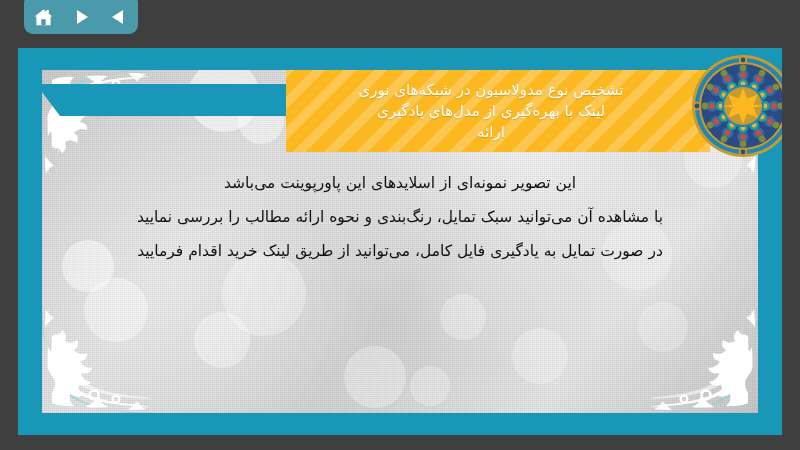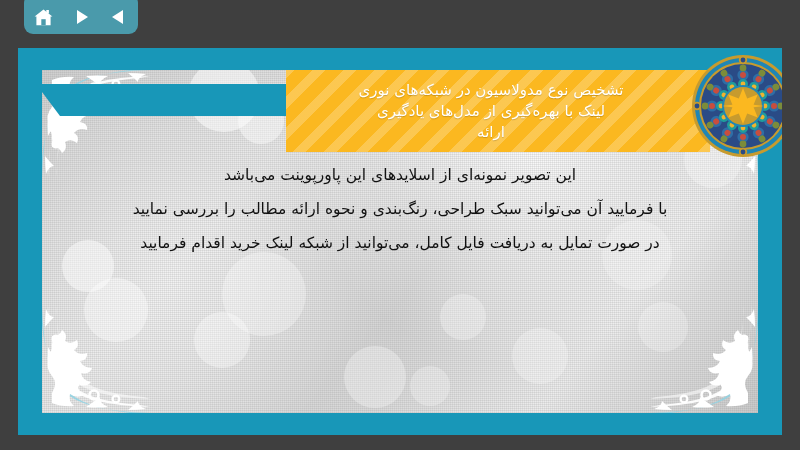--- a/index.html
+++ b/index.html
@@ -78,21 +78,21 @@
     z-index:4;
   }
 
   
   #medallion{
     position:absolute;left:673px;top:6px;width:104px;height:104px;z-index:9;
   }
 
   
   #body-text{
-    position:absolute;left:30px;right:30px;top:88px;
+    position:absolute;left:30px;right:30px;top:96px;
     text-align:center;direction:rtl;z-index:6;
   }
   #body-text .bline{
     color:#111;font-size:15.5px;line-height:34px;white-space:nowrap;
     letter-spacing:0;
   }
 </style>
 </head>
 <body>
 
@@ -204,22 +204,22 @@
           <circle cx="74" cy="14" r="3.4" fill="none" stroke="#ffffff" stroke-width="2.2"></circle>
           <path d="M44 6 q12-1 22 0 q-9 4-8 10 q-8-6-14-10z"></path>
           <path d="M6 44 q-1 12 0 22 q4-9 10-8 q-6-8-10-14z"></path>
           <path d="M86 3 q10 0 18 1 q-8 3-8 8 q-6-6-10-9z"></path>
           <path d="M3 86 q0 10 1 18 q3-8 8-8 q-6-6-9-10z"></path>
         </g>
       </svg>
 
       <div id="body-text">
         <div class="bline">این تصویر نمونه‌ای از اسلایدهای این پاورپوینت می‌باشد</div>
-        <div class="bline">با فرمایید آن می‌توانید سبک طراحی، رنگ‌بندی و نحوه ارائه مطالب را بررسی نمایید</div>
-        <div class="bline">در صورت تمایل به دریافت فایل کامل، می‌توانید از شبکه لینک خرید اقدام فرمایید</div>
+        <div class="bline">با مشاهده آن می‌توانید سبک تمایل، رنگ‌بندی و نحوه ارائه مطالب را بررسی نمایید</div>
+        <div class="bline">در صورت تمایل به یادگیری فایل کامل، می‌توانید از طریق لینک خرید اقدام فرمایید</div>
       </div>
 
     </div>
 
     <div id="title-banner">
       <div class="tline">تشخیص نوع مدولاسیون در شبکه‌های نوری</div>
       <div class="tline">لینک با بهره‌گیری از مدل‌های یادگیری</div>
       <div class="tline">ارائه</div>
     </div>
 

